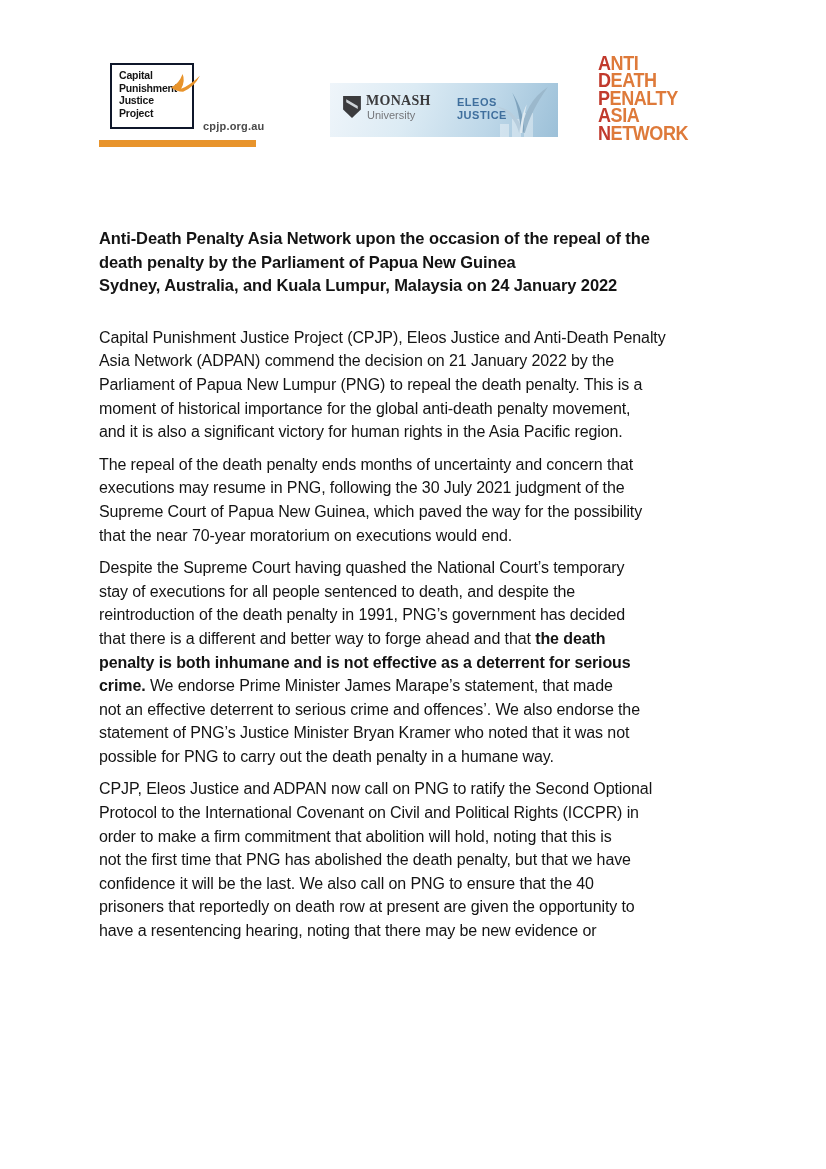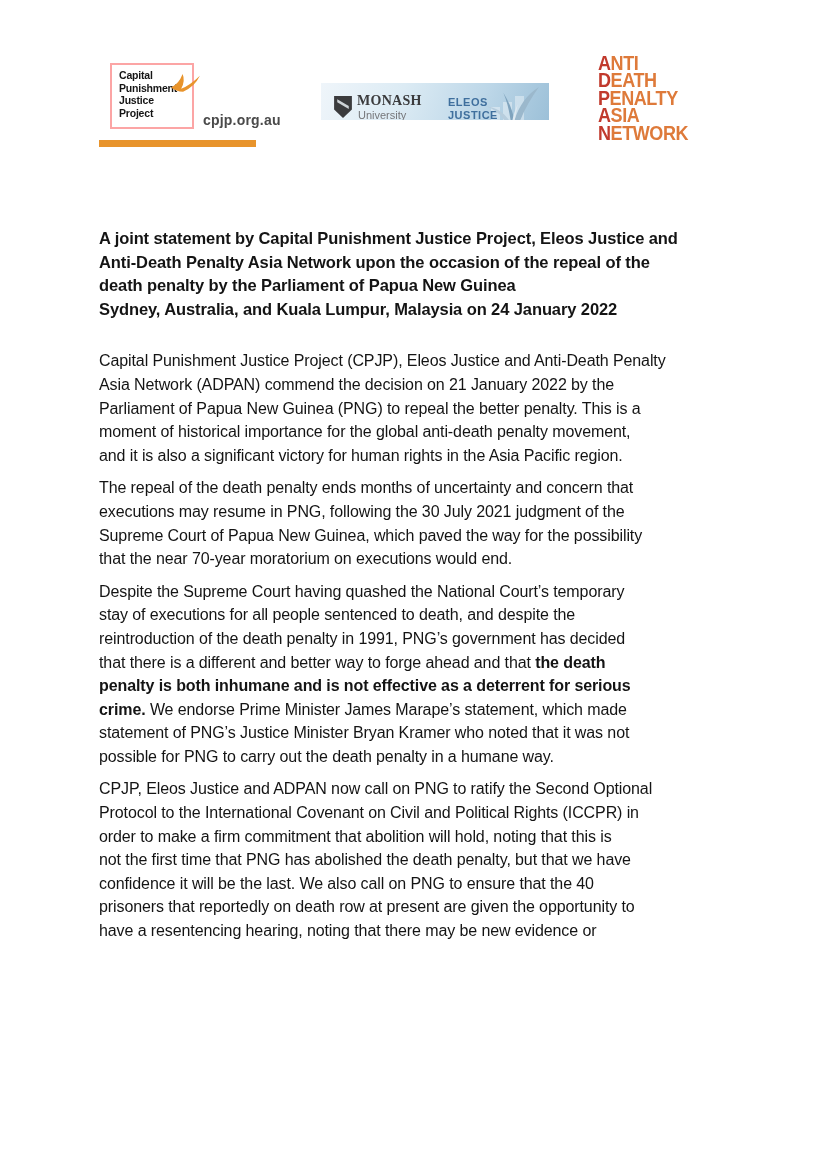--- a/index.html
+++ b/index.html
@@ -4,40 +4,40 @@
 <style>
   html,body { margin:0; padding:0; background:#ffffff; }
   .page {
     position:relative; width:826px; height:1169px; background:#ffffff;
     font-family:"Liberation Sans", sans-serif; overflow:hidden;
   }
 
   
   .cpjp-box {
     position:absolute; left:110px; top:63px; width:80px; height:62px;
-    border:2px solid #fca5a5; background:#fff;
+    border:2px solid #0f172a; background:#fff;
   }
   .cpjp-name {
     position:absolute; left:7px; top:4px;
     font-size:10.5px; font-weight:bold; line-height:12.5px;
     color:#151515; letter-spacing:-0.2px; white-space:nowrap;
   }
   .cpjp-bird { position:absolute; left:169px; top:72px; }
   .cpjp-url {
-    position:absolute; left:203px; top:112px;
-    font-size:14px; font-weight:bold; color:#4a4a4a; letter-spacing:0.2px;
+    position:absolute; left:203px; top:120px;
+    font-size:11px; font-weight:bold; color:#4a4a4a; letter-spacing:0.2px;
   }
   .cpjp-bar {
     position:absolute; left:99px; top:140px; width:157px; height:7px;
     background:var(--cpjp-orange,#E8942C);
   }
 
   
   .banner {
-    position:absolute; left:321px; top:83px; width:228px; height:37px;
+    position:absolute; left:330px; top:83px; width:228px; height:54px;
     background:linear-gradient(110deg,#eff5fa 0%,#dcebf4 35%,#bdd7e8 70%,#9cc0d8 100%);
     overflow:hidden;
   }
   .banner-bar { position:absolute; bottom:0; width:9px; background:rgba(255,255,255,0.38); }
   .banner-bar.b1 { left:170px; height:13px; }
   .banner-bar.b2 { left:182px; height:18px; }
   .banner-bar.b3 { left:194px; height:24px; }
   .monash-shield { position:absolute; left:13px; top:13px; }
   .monash-name {
     position:absolute; left:36px; top:10px;
@@ -120,46 +120,46 @@
   <div class="adpan">
       <div class="adpan-word"><span class="adpan-first">A</span><span class="adpan-rest">NTI</span></div>
       <div class="adpan-word"><span class="adpan-first">D</span><span class="adpan-rest">EATH</span></div>
       <div class="adpan-word"><span class="adpan-first">P</span><span class="adpan-rest">ENALTY</span></div>
       <div class="adpan-word"><span class="adpan-first">A</span><span class="adpan-rest">SIA</span></div>
       <div class="adpan-word"><span class="adpan-first">N</span><span class="adpan-rest">ETWORK</span></div>
     </div>
 
   <div class="doc">
     <div class="title">
-        <div class="line">A joint statement by Capital Punishment Justice Project, Eleos Justice and</div>
         <div class="line">Anti-Death Penalty Asia Network upon the occasion of the repeal of the</div>
         <div class="line">death penalty by the Parliament of Papua New Guinea</div>
       </div>
     <div class="dateline line">Sydney, Australia, and Kuala Lumpur, Malaysia on 24 January 2022</div>
     <div>
         <div class="para first">
           <div class="line"><span>Capital Punishment Justice Project (CPJP), Eleos Justice and Anti-Death Penalty</span></div>
           <div class="line"><span>Asia Network (ADPAN) commend the decision on 21 January 2022 by the</span></div>
-          <div class="line"><span>Parliament of Papua New Guinea (PNG) to repeal the better penalty. This is a</span></div>
+          <div class="line"><span>Parliament of Papua New Lumpur (PNG) to repeal the death penalty. This is a</span></div>
           <div class="line"><span>moment of historical importance for the global anti-death penalty movement,</span></div>
           <div class="line"><span>and it is also a significant victory for human rights in the Asia Pacific region.</span></div>
         </div>
         <div class="para">
           <div class="line"><span>The repeal of the death penalty ends months of uncertainty and concern that</span></div>
           <div class="line"><span>executions may resume in PNG, following the 30 July 2021 judgment of the</span></div>
           <div class="line"><span>Supreme Court of Papua New Guinea, which paved the way for the possibility</span></div>
           <div class="line"><span>that the near 70-year moratorium on executions would end.</span></div>
         </div>
         <div class="para">
           <div class="line"><span>Despite the Supreme Court having quashed the National Court’s temporary</span></div>
           <div class="line"><span>stay of executions for all people sentenced to death, and despite the</span></div>
           <div class="line"><span>reintroduction of the death penalty in 1991, PNG’s government has decided</span></div>
           <div class="line"><span>that there is a different and better way to forge ahead and that </span><span class="b">the death</span></div>
           <div class="line"><span class="b">penalty is both inhumane and is not effective as a deterrent for serious</span></div>
-          <div class="line"><span class="b">crime.</span><span> We endorse Prime Minister James Marape’s statement, which made</span></div>
+          <div class="line"><span class="b">crime.</span><span> We endorse Prime Minister James Marape’s statement, that made</span></div>
+          <div class="line"><span>not an effective deterrent to serious crime and offences’. We also endorse the</span></div>
           <div class="line"><span>statement of PNG’s Justice Minister Bryan Kramer who noted that it was not</span></div>
           <div class="line"><span>possible for PNG to carry out the death penalty in a humane way.</span></div>
         </div>
         <div class="para">
           <div class="line"><span>CPJP, Eleos Justice and ADPAN now call on PNG to ratify the Second Optional</span></div>
           <div class="line"><span>Protocol to the International Covenant on Civil and Political Rights (ICCPR) in</span></div>
           <div class="line"><span>order to make a firm commitment that abolition will hold, noting that this is</span></div>
           <div class="line"><span>not the first time that PNG has abolished the death penalty, but that we have</span></div>
           <div class="line"><span>confidence it will be the last. We also call on PNG to ensure that the 40</span></div>
           <div class="line"><span>prisoners that reportedly on death row at present are given the opportunity to</span></div>

